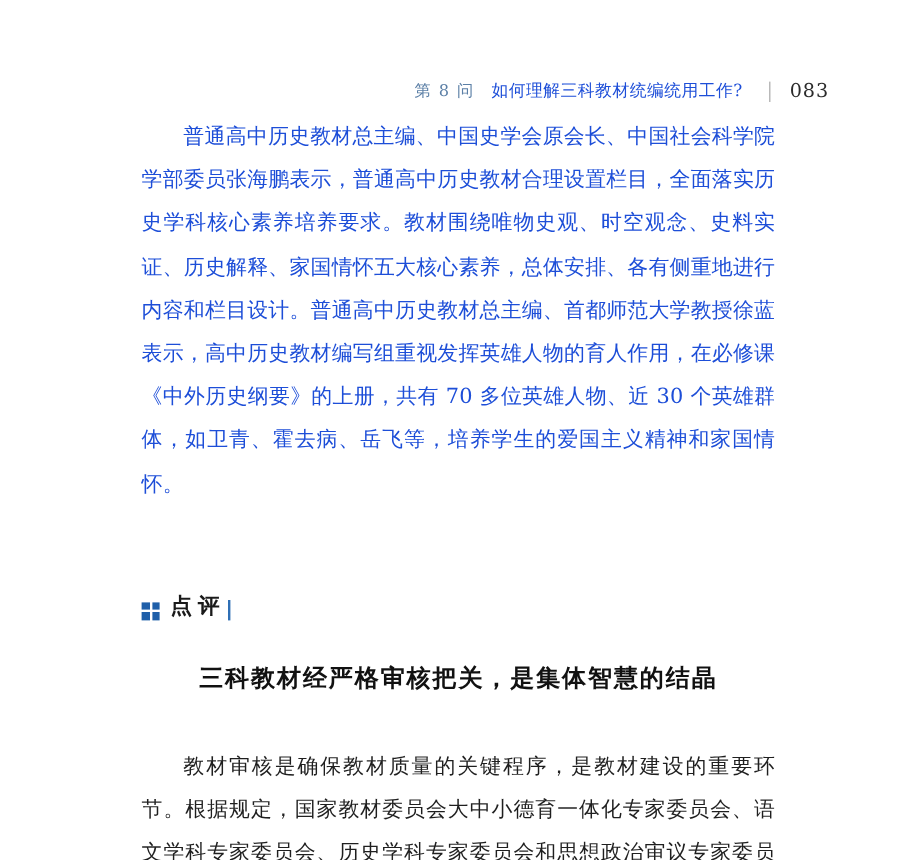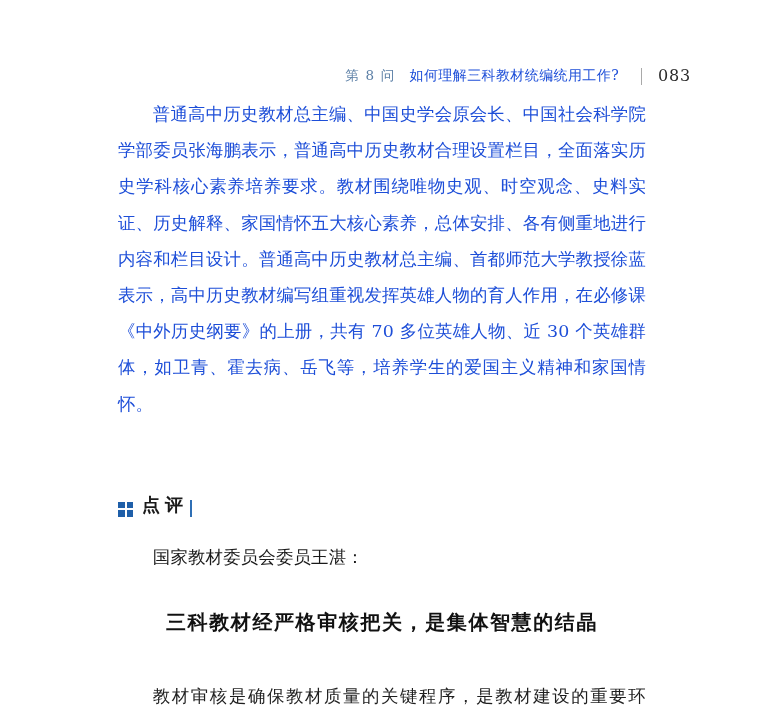--- a/index.html
+++ b/index.html
@@ -168,19 +168,18 @@
     <span class="grid-icon">
       <i></i>
         <i></i>
         <i></i>
         <i></i>
     </span>
     <span class="section-marker-label">点评</span>
     <span class="section-marker-bar"></span>
   </div>
 
-  <p class="attribution">国家教材委员会委员王湛：</p>
 
   <h2 class="subhead">三科教材经严格审核把关，是集体智慧的结晶</h2>
 
   <p class="kai-para">教材审核是确保教材质量的关键程序，是教材建设的重要环节。根据规定，国家教材委员会大中小德育一体化专家委员会、语文学科专家委员会、历史学科专家委员会和思想政治审议专家委员会承担了三科教材的审</p>
 
 </div>
 
 </body></html>

